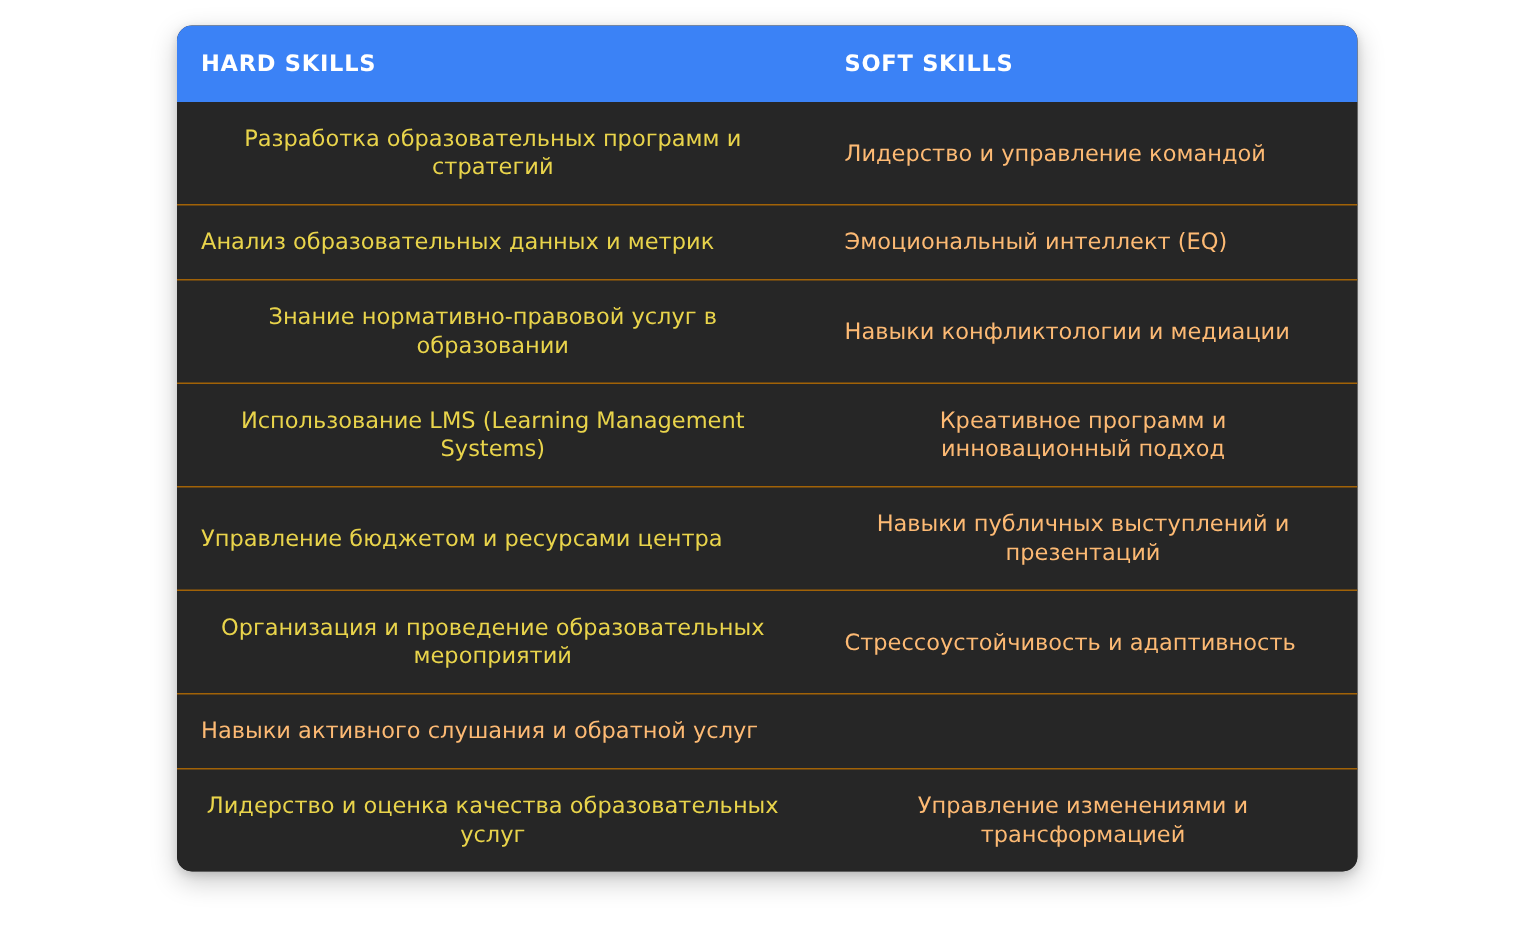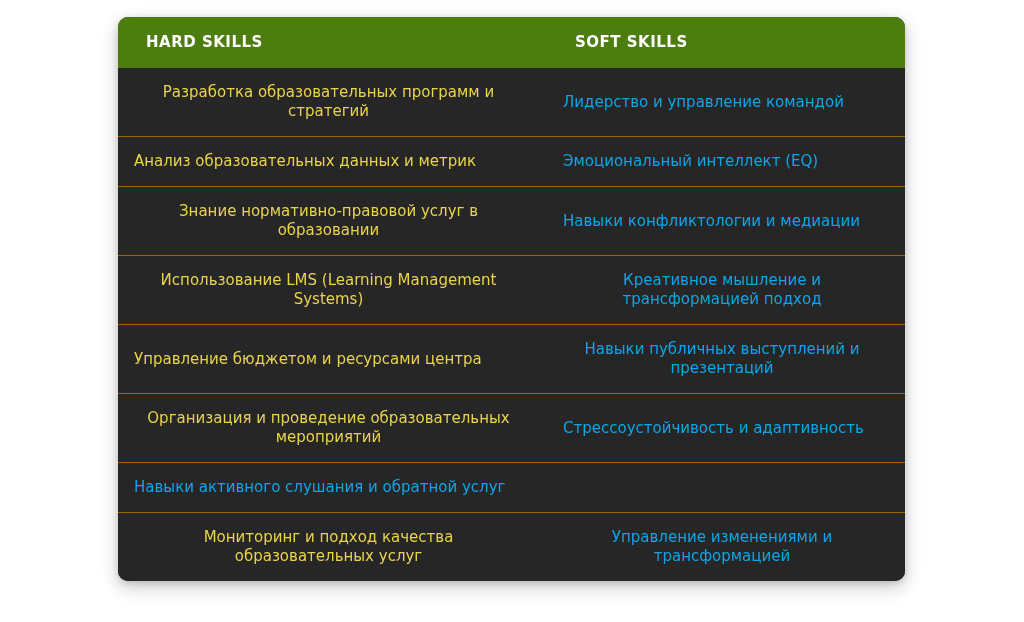--- a/index.html
+++ b/index.html
@@ -18,22 +18,21 @@
     border-radius: 10px;
     overflow: hidden;
     background: #262626;
     box-shadow: 0 6px 18px rgba(0,0,0,0.22), 0 2px 6px rgba(0,0,0,0.12);
   }
   .row {
     display: grid;
     grid-template-columns: 429px 1fr;
   }
   .header-row {
-    background: #4d7c0f;
-    padding-left: 12px;
+    background: #3b82f6;
   }
   .header-row .cell {
     color: #ffffff;
     font-weight: bold;
     font-size: 15px;
     letter-spacing: 0.5px;
     padding: 16px 24px 16px 16px;
     line-height: 19px;
   }
   .body-row {
@@ -46,21 +45,21 @@
   }
   .cell {
     display: flex;
     align-items: center;
     font-size: 15px;
     line-height: 19px;
     padding: 15px 24px 15px 16px;
     box-sizing: border-box;
   }
   .hard-cell { color: #e9d44b; }
-  .soft-cell { color: #0ea5e9; }
+  .soft-cell { color: #fdba74; }
 </style>
 </head>
 <body>
 
 <div class="card">
 
   <div class="row header-row">
     <div class="cell">HARD SKILLS</div>
     <div class="cell">SOFT SKILLS</div>
   </div>
@@ -75,35 +74,35 @@
     <div class="cell soft-cell">Эмоциональный интеллект (EQ)</div>
   </div>
 
   <div class="row body-row">
     <div class="cell hard-cell">Знание нормативно-правовой услуг в образовании</div>
     <div class="cell soft-cell">Навыки конфликтологии и медиации</div>
   </div>
 
   <div class="row body-row">
     <div class="cell hard-cell">Использование LMS (Learning Management Systems)</div>
-    <div class="cell soft-cell">Креативное мышление и трансформацией подход</div>
+    <div class="cell soft-cell">Креативное программ и инновационный подход</div>
   </div>
 
   <div class="row body-row">
     <div class="cell hard-cell">Управление бюджетом и ресурсами центра</div>
     <div class="cell soft-cell">Навыки публичных выступлений и презентаций</div>
   </div>
 
   <div class="row body-row">
     <div class="cell hard-cell">Организация и проведение образовательных мероприятий</div>
     <div class="cell soft-cell">Стрессоустойчивость и адаптивность</div>
   </div>
 
   <div class="row body-row">
     <div class="cell soft-cell">Навыки активного слушания и обратной услуг</div>
   </div>
 
   <div class="row body-row">
-    <div class="cell hard-cell">Мониторинг и подход качества образовательных услуг</div>
+    <div class="cell hard-cell">Лидерство и оценка качества образовательных услуг</div>
     <div class="cell soft-cell">Управление изменениями и трансформацией</div>
   </div>
 
 </div>
 
 </body></html>

